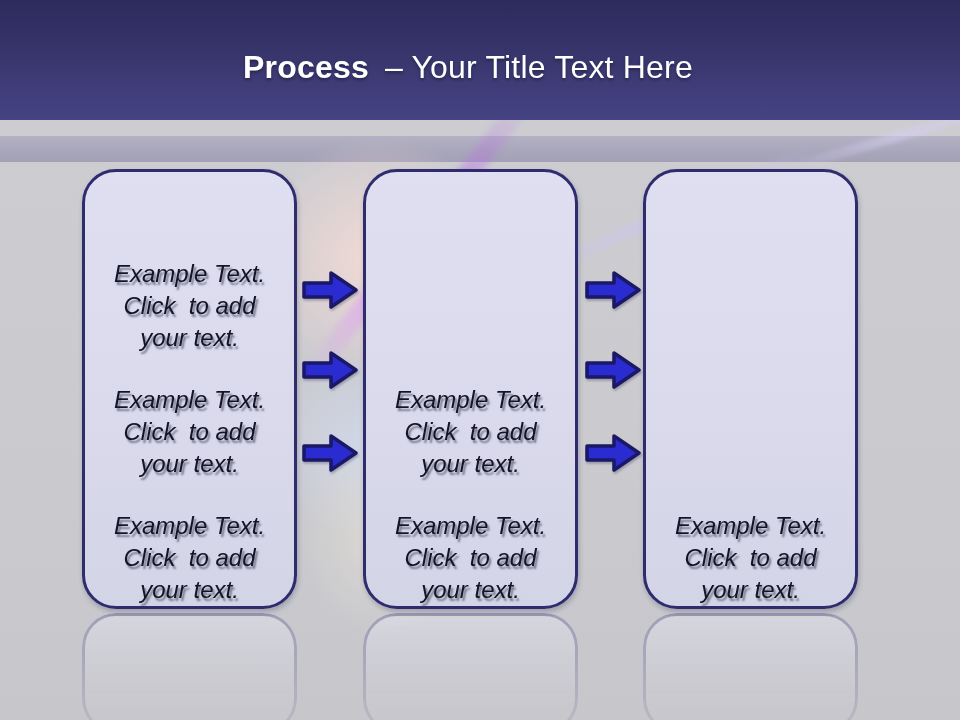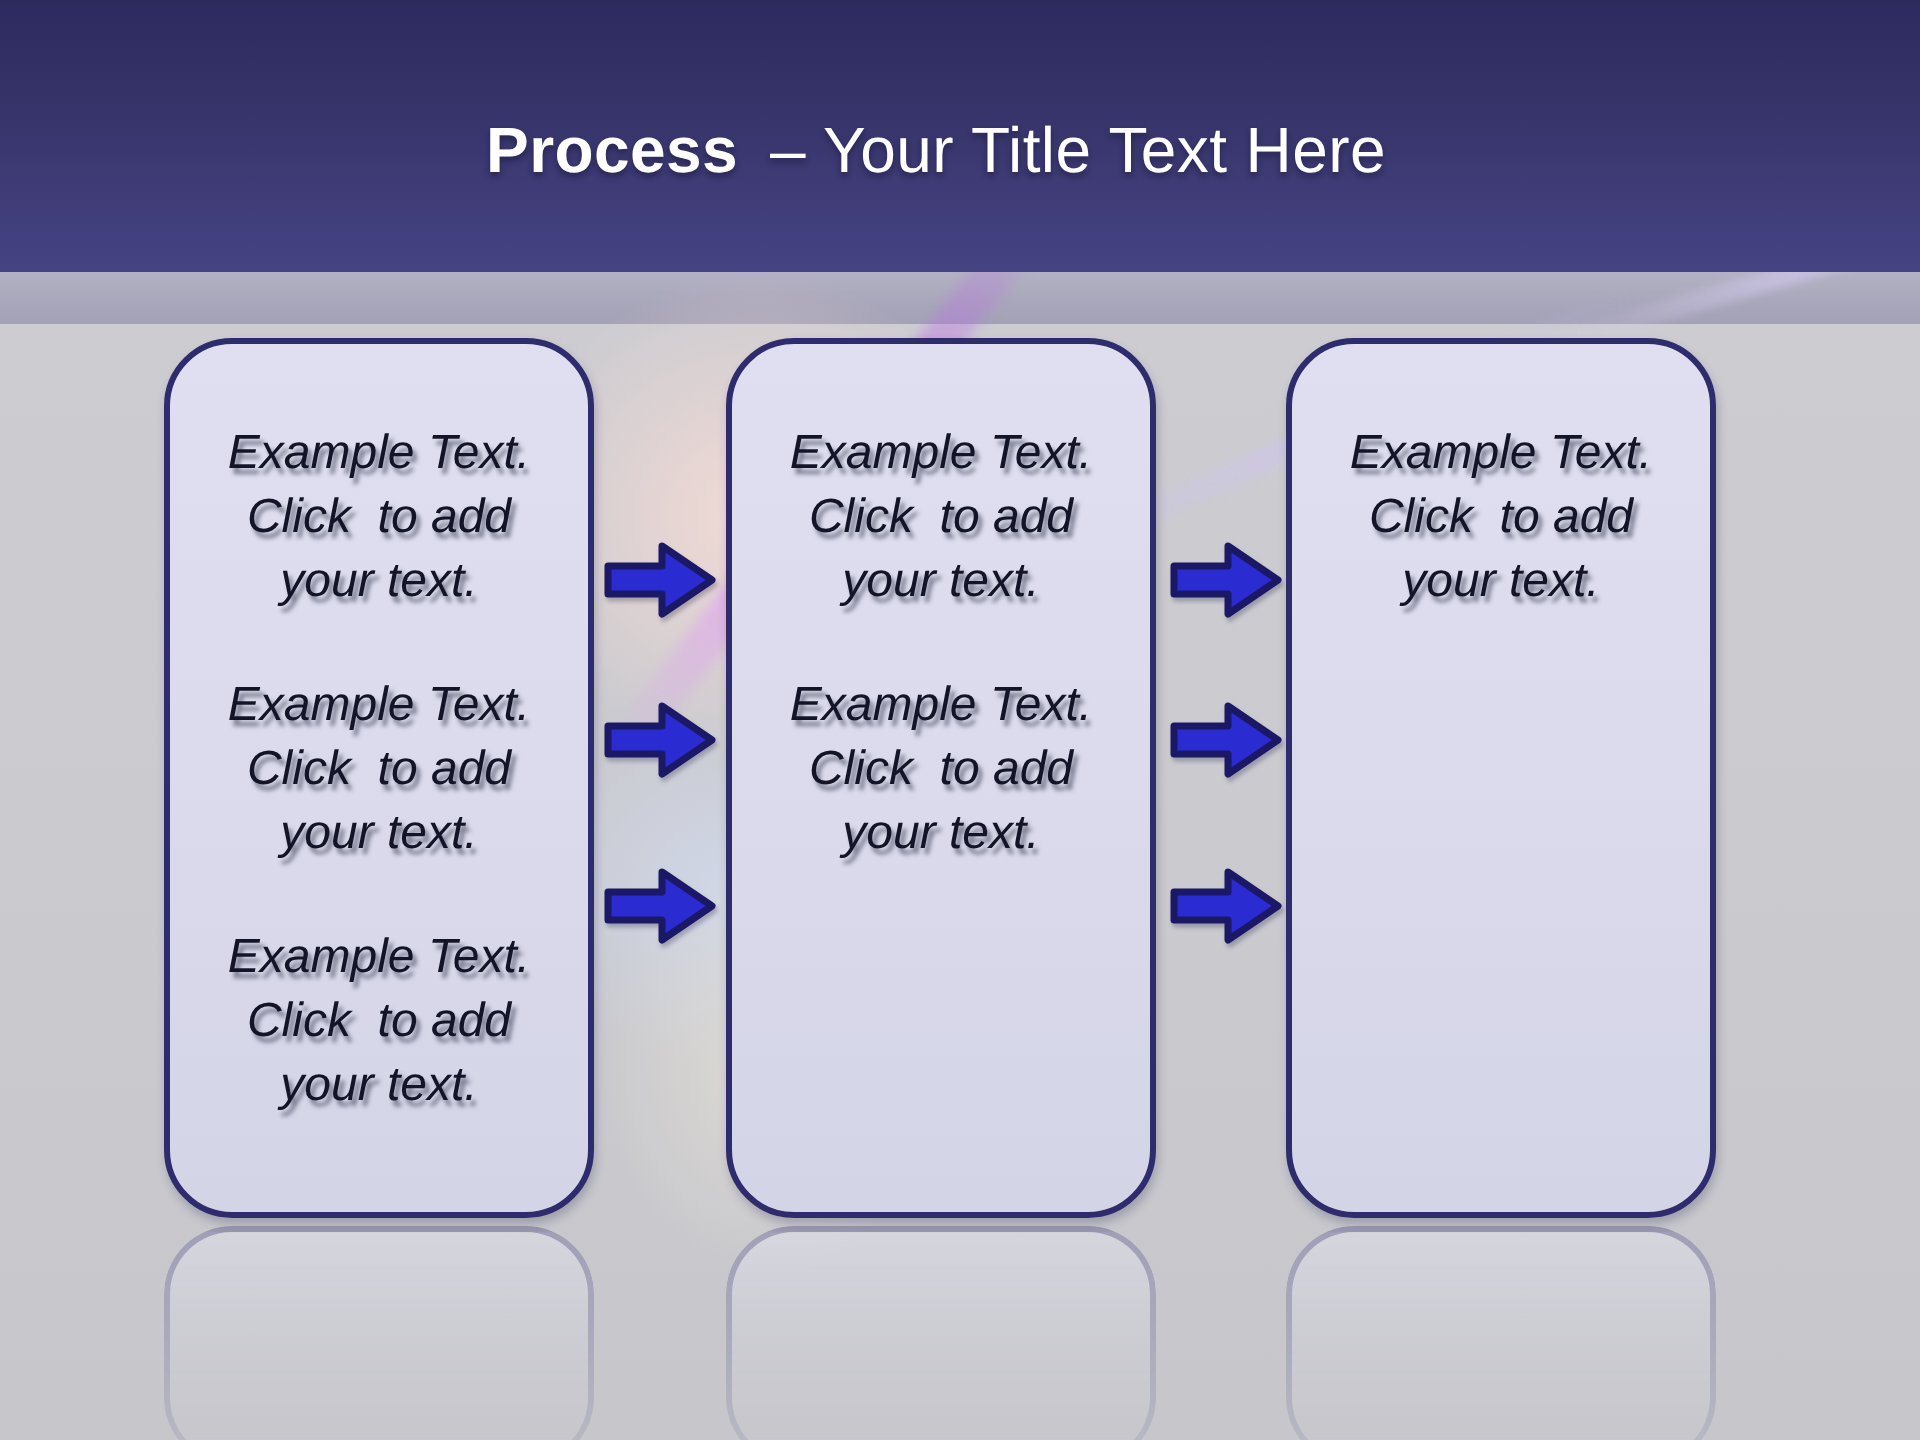--- a/index.html
+++ b/index.html
@@ -3,21 +3,21 @@
 <meta charset="utf-8">
 <style>
   html,body{margin:0;padding:0;background:#888;}
   .slide{
     position:relative;width:960px;height:720px;overflow:hidden;
     background:linear-gradient(180deg,#CDCDD2 0%,#CACACF 60%,#C6C6CB 100%);
     font-family:"Liberation Sans",sans-serif;
   }
   
   .header{
-    position:absolute;left:0;top:0;width:960px;height:136px;z-index:5;
+    position:absolute;left:0;top:0;width:960px;height:120px;z-index:5;
     background:linear-gradient(180deg,var(--header-top,#2D2A5E) 0%,#38356C 45%,var(--header-bottom,#464384) 100%);
     display:flex;align-items:center;justify-content:center;
   }
   .title{
     margin:0;padding:14px 24px 0 0;color:var(--title-text,#FFFFFF);
     font-size:32px;line-height:36px;font-weight:400;letter-spacing:.2px;
     text-shadow:0 2px 3px rgba(10,10,30,.4);white-space:nowrap;
   }
   .title-bold{font-weight:700;}
   .title-rest{margin-left:16px;font-weight:400;}
@@ -63,21 +63,21 @@
     -webkit-mask-image:linear-gradient(180deg,rgba(0,0,0,.9),rgba(0,0,0,.2));
     mask-image:linear-gradient(180deg,rgba(0,0,0,.9),rgba(0,0,0,.2));
   }
   
   .box{
     position:absolute;top:169px;width:215px;height:440px;z-index:3;box-sizing:border-box;
     border:3px solid var(--box-border,#2F2C6E);border-radius:34px;
     background:linear-gradient(180deg,#DFDFF1 0%,var(--box-fill,#DADAEC) 55%,#D4D4E7 100%);
     box-shadow:1px 3px 5px rgba(40,40,80,.25);
     display:flex;flex-direction:column;align-items:center;
-    padding-top:39px;gap:30px;
+    padding-top:39px;gap:30px;justify-content:flex-end;
   }
   .box-1,.reflection-1{left:82px;width:215px;}
   .box-2,.reflection-2{left:363px;width:215px;}
   .box-3,.reflection-3{left:643px;width:215px;}
   .box-text{
     margin:0;width:200px;white-space:pre-wrap;text-align:center;
     font-style:italic;font-size:24px;line-height:32px;
     color:var(--body-text,#141428);
     text-shadow:2px 3px 2px rgba(55,55,80,.6);
   }

